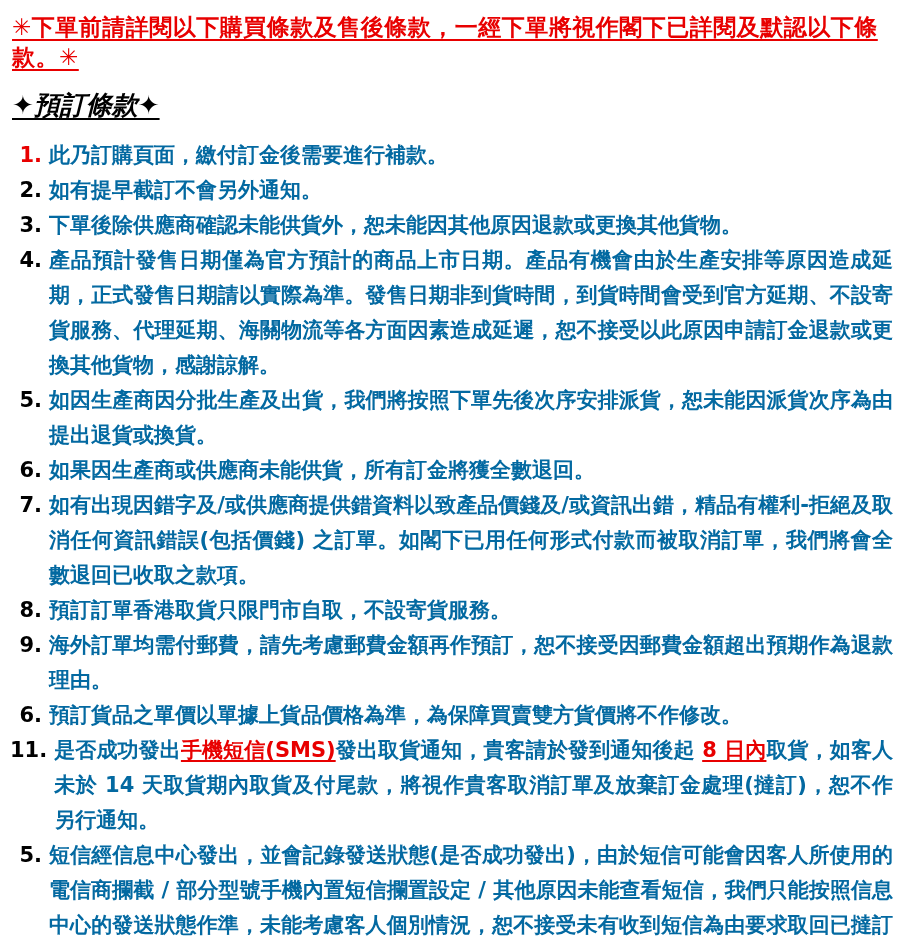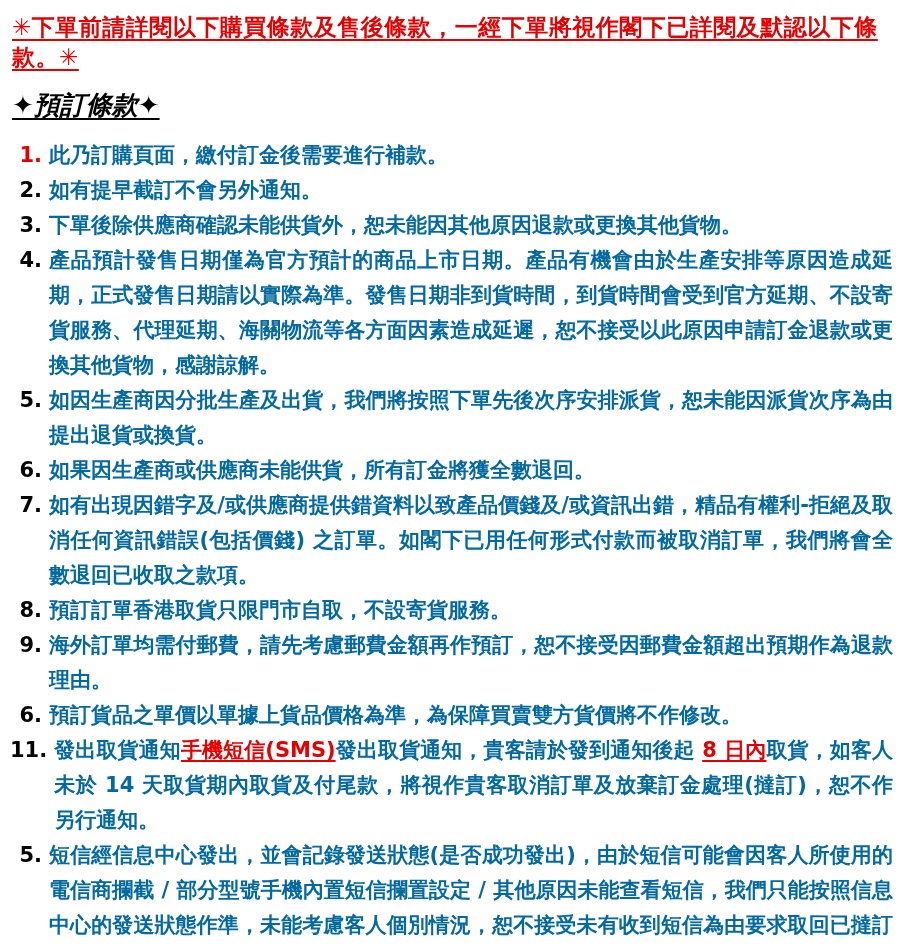--- a/index.html
+++ b/index.html
@@ -115,20 +115,20 @@
       <li class="term-item">
         <span class="num">9.</span>
         <div class="txt"><span class="seg-normal">海外訂單均需付郵費，請先考慮郵費金額再作預訂，恕不接受因郵費金額超出預期作為退款理由。</span></div>
       </li>
       <li class="term-item">
         <span class="num">6.</span>
         <div class="txt"><span class="seg-normal">預訂貨品之單價以單據上貨品價格為準，為保障買賣雙方貨價將不作修改。</span></div>
       </li>
       <li class="term-item">
         <span class="num">11.</span>
-        <div class="txt"><span class="seg-normal">發出取貨通知</span><span class="seg-red-underline">手機短信(SMS)</span><span class="seg-normal">發出取貨通知，貴客請於發到通知後起 </span><span class="seg-red-underline">8 日內</span><span class="seg-normal">取貨，如客人未於 14 天取貨期內取貨及付尾款，將視作貴客取消訂單及放棄訂金處理(撻訂)，恕不作另行通知。</span></div>
+        <div class="txt"><span class="seg-normal">是否成功發出</span><span class="seg-red-underline">手機短信(SMS)</span><span class="seg-normal">發出取貨通知，貴客請於發到通知後起 </span><span class="seg-red-underline">8 日內</span><span class="seg-normal">取貨，如客人未於 14 天取貨期內取貨及付尾款，將視作貴客取消訂單及放棄訂金處理(撻訂)，恕不作另行通知。</span></div>
       </li>
       <li class="term-item">
         <span class="num">5.</span>
         <div class="txt"><span class="seg-normal">短信經信息中心發出，並會記錄發送狀態(是否成功發出)，由於短信可能會因客人所使用的電信商攔截 / 部分型號手機內置短信攔置設定 / 其他原因未能查看短信，我們只能按照信息中心的發送狀態作準，未能考慮客人個別情況，恕不接受未有收到短信為由要求取回已撻訂的貨物或訂金。</span></div>
       </li>
     </ol>
 </div>
 
 </body></html>

